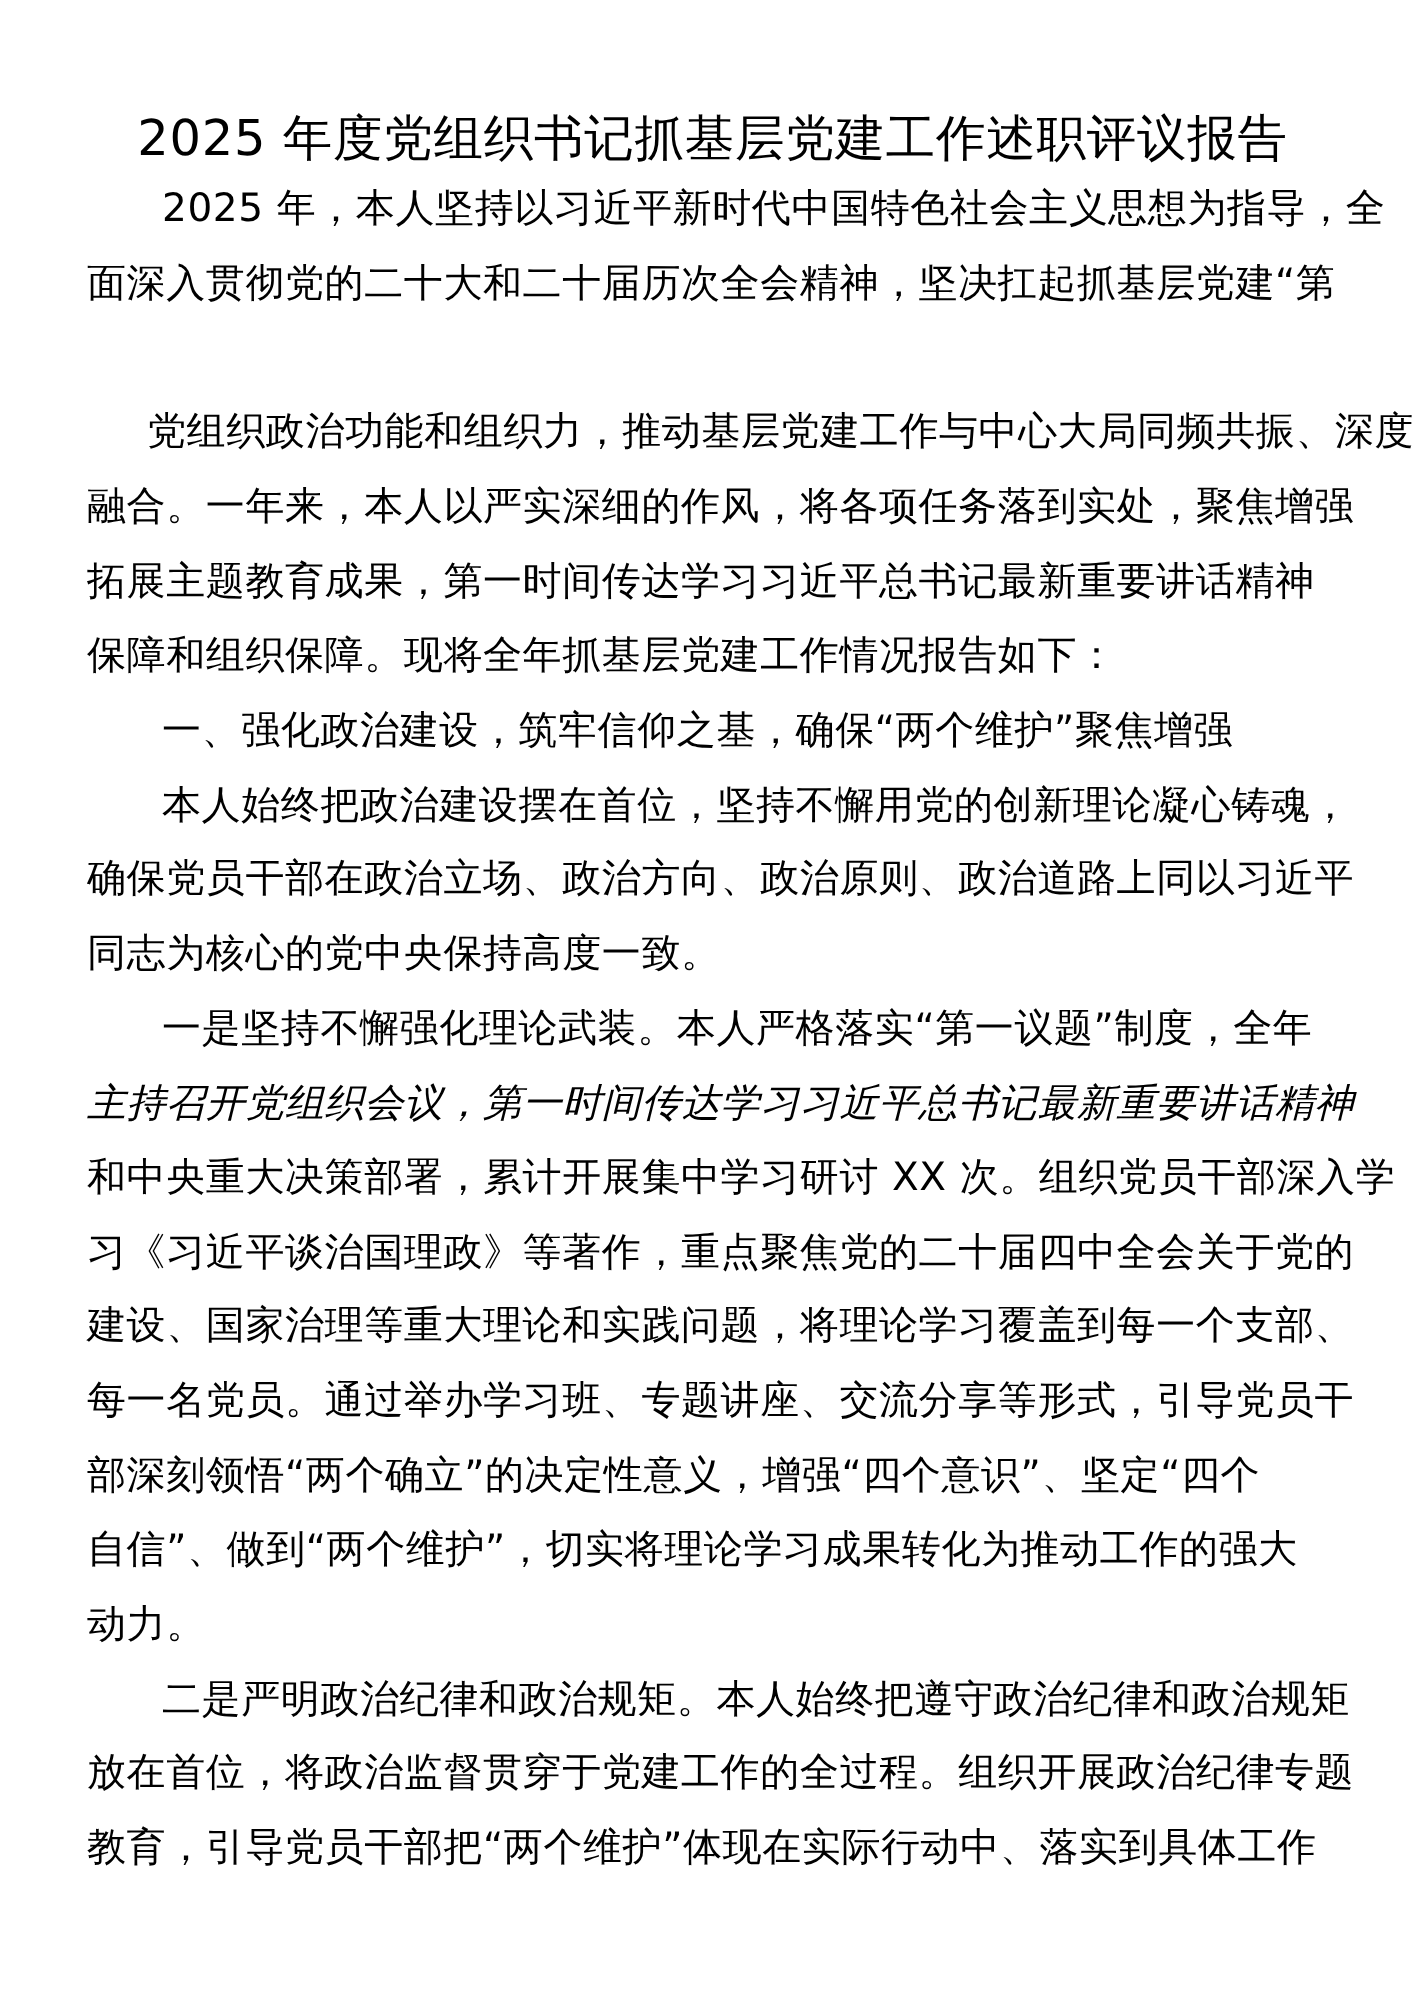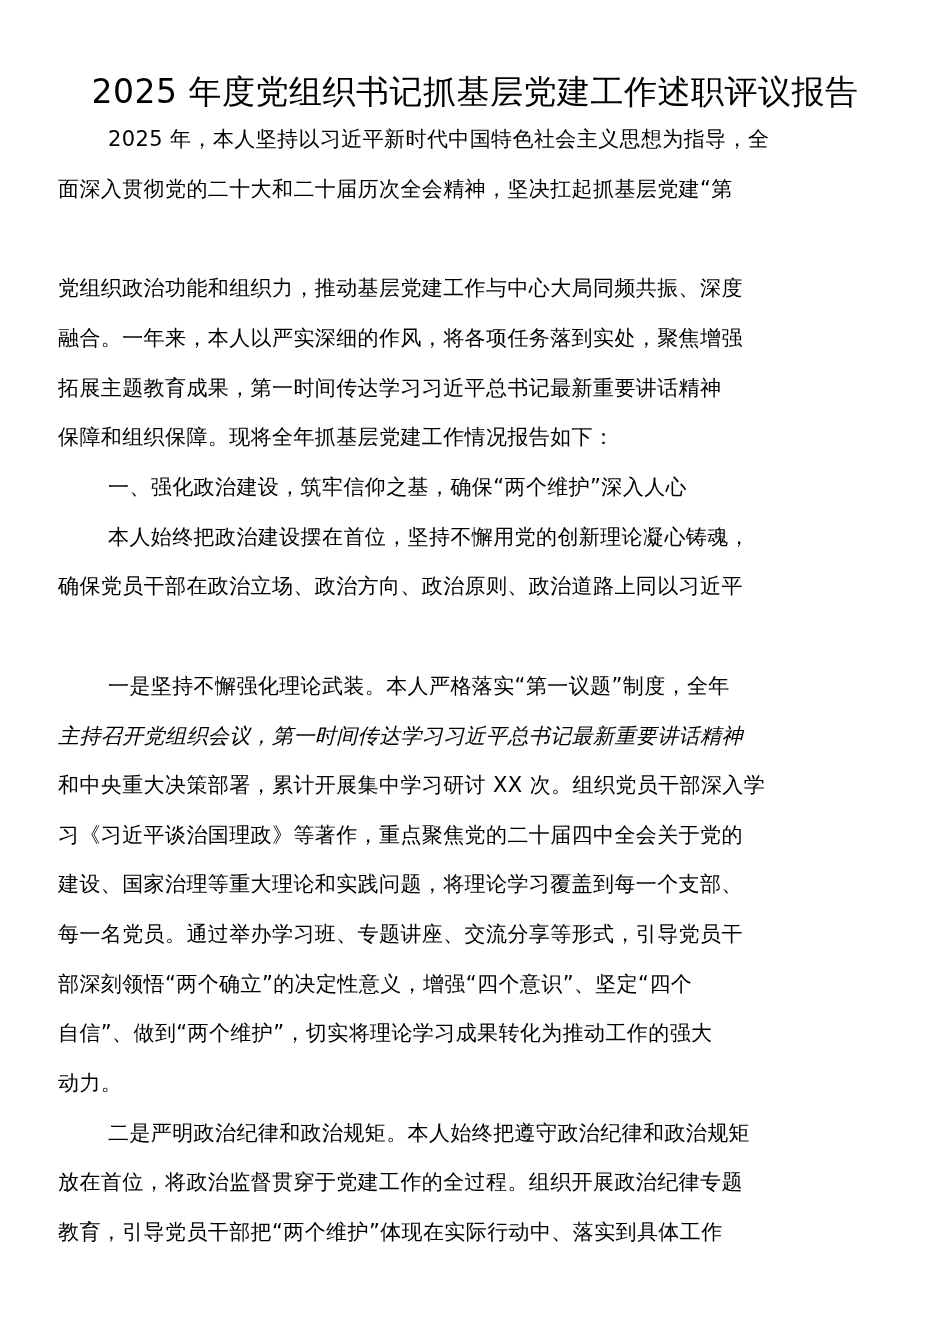--- a/index.html
+++ b/index.html
@@ -30,50 +30,51 @@
       width: 950px;
       text-align: center;
       font-size: 33px;
       line-height: 44px;
       letter-spacing: 0.5px;
       white-space: nowrap;
     }
     .line {
       position: absolute;
       left: 58px;
-      font-size: 21px;
+      font-size: 26px;
       line-height: 30px;
       white-space: nowrap;
       letter-spacing: 0.4px;
     }
     .line.indent {
       left: 108px;
     }
     .line.heading {
       left: 108px;
     }
   </style>
 </head>
 <body>
 
 <div class="page">
 
   <div class="title">2025 年度党组织书记抓基层党建工作述职评议报告</div>
 
   <div class="line indent" style="top:124px;">2025 年，本人坚持以习近平新时代中国特色社会主义思想为指导，全</div>
   <div class="line" style="top:174px;">面深入贯彻党的二十大和二十届历次全会精神，坚决扛起抓基层党建“第</div>
-  <div class="line" style="top:273px;">党组织政治功能和组织力，推动基层党建工作与中心大局同频共振、深度</div>
+  <div class="line" style="top:273px;margin-left:40px;">党组织政治功能和组织力，推动基层党建工作与中心大局同频共振、深度</div>
   <div class="line" style="top:323px;">融合。一年来，本人以严实深细的作风，将各项任务落到实处，聚焦增强</div>
   <div class="line" style="top:373px;">拓展主题教育成果，第一时间传达学习习近平总书记最新重要讲话精神</div>
   <div class="line" style="top:422px;">保障和组织保障。现将全年抓基层党建工作情况报告如下：</div>
 
-  <div class="line heading" style="top:472px;">一、强化政治建设，筑牢信仰之基，确保“两个维护”深入人心</div>
+  <div class="line heading" style="top:472px;">一、强化政治建设，筑牢信仰之基，确保“两个维护”聚焦增强</div>
 
   <div class="line indent" style="top:522px;">本人始终把政治建设摆在首位，坚持不懈用党的创新理论凝心铸魂，</div>
   <div class="line" style="top:571px;">确保党员干部在政治立场、政治方向、政治原则、政治道路上同以习近平</div>
+  <div class="line" style="top:621px;">同志为核心的党中央保持高度一致。</div>
 
   <div class="line indent" style="top:671px;">一是坚持不懈强化理论武装。本人严格落实“第一议题”制度，全年</div>
   <div class="line" style="top:721px;font-style:italic;">主持召开党组织会议，第一时间传达学习习近平总书记最新重要讲话精神</div>
   <div class="line" style="top:770px;">和中央重大决策部署，累计开展集中学习研讨 XX 次。组织党员干部深入学</div>
   <div class="line" style="top:820px;">习《习近平谈治国理政》等著作，重点聚焦党的二十届四中全会关于党的</div>
   <div class="line" style="top:869px;">建设、国家治理等重大理论和实践问题，将理论学习覆盖到每一个支部、</div>
   <div class="line" style="top:919px;text-align:right;">每一名党员。通过举办学习班、专题讲座、交流分享等形式，引导党员干</div>
   <div class="line" style="top:969px;">部深刻领悟“两个确立”的决定性意义，增强“四个意识”、坚定“四个</div>
   <div class="line" style="top:1018px;">自信”、做到“两个维护”，切实将理论学习成果转化为推动工作的强大</div>
   <div class="line" style="top:1068px;">动力。</div>

